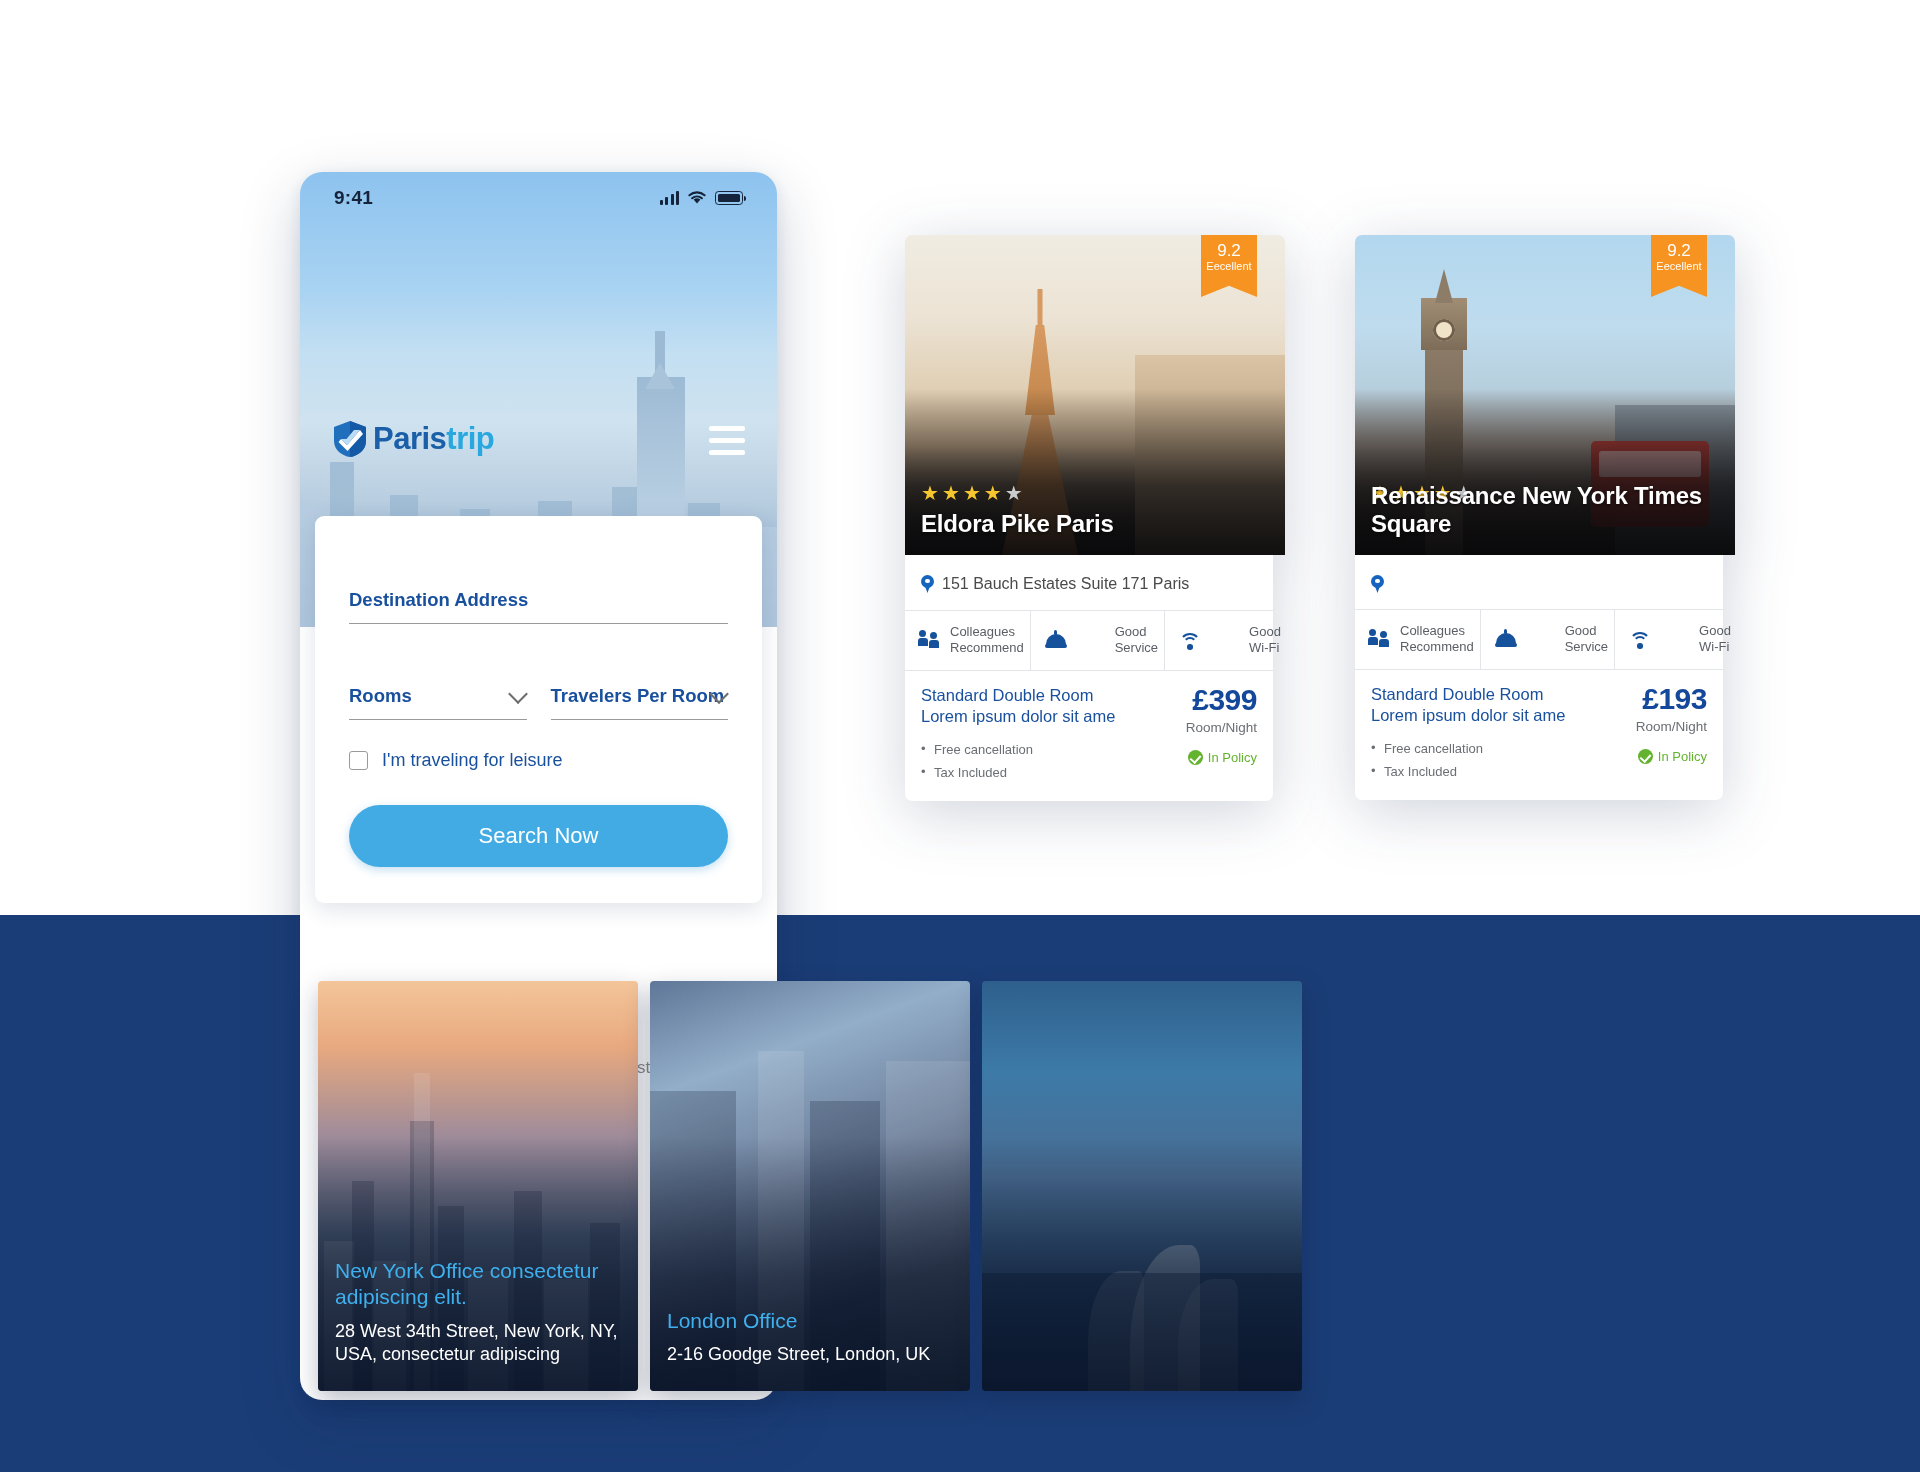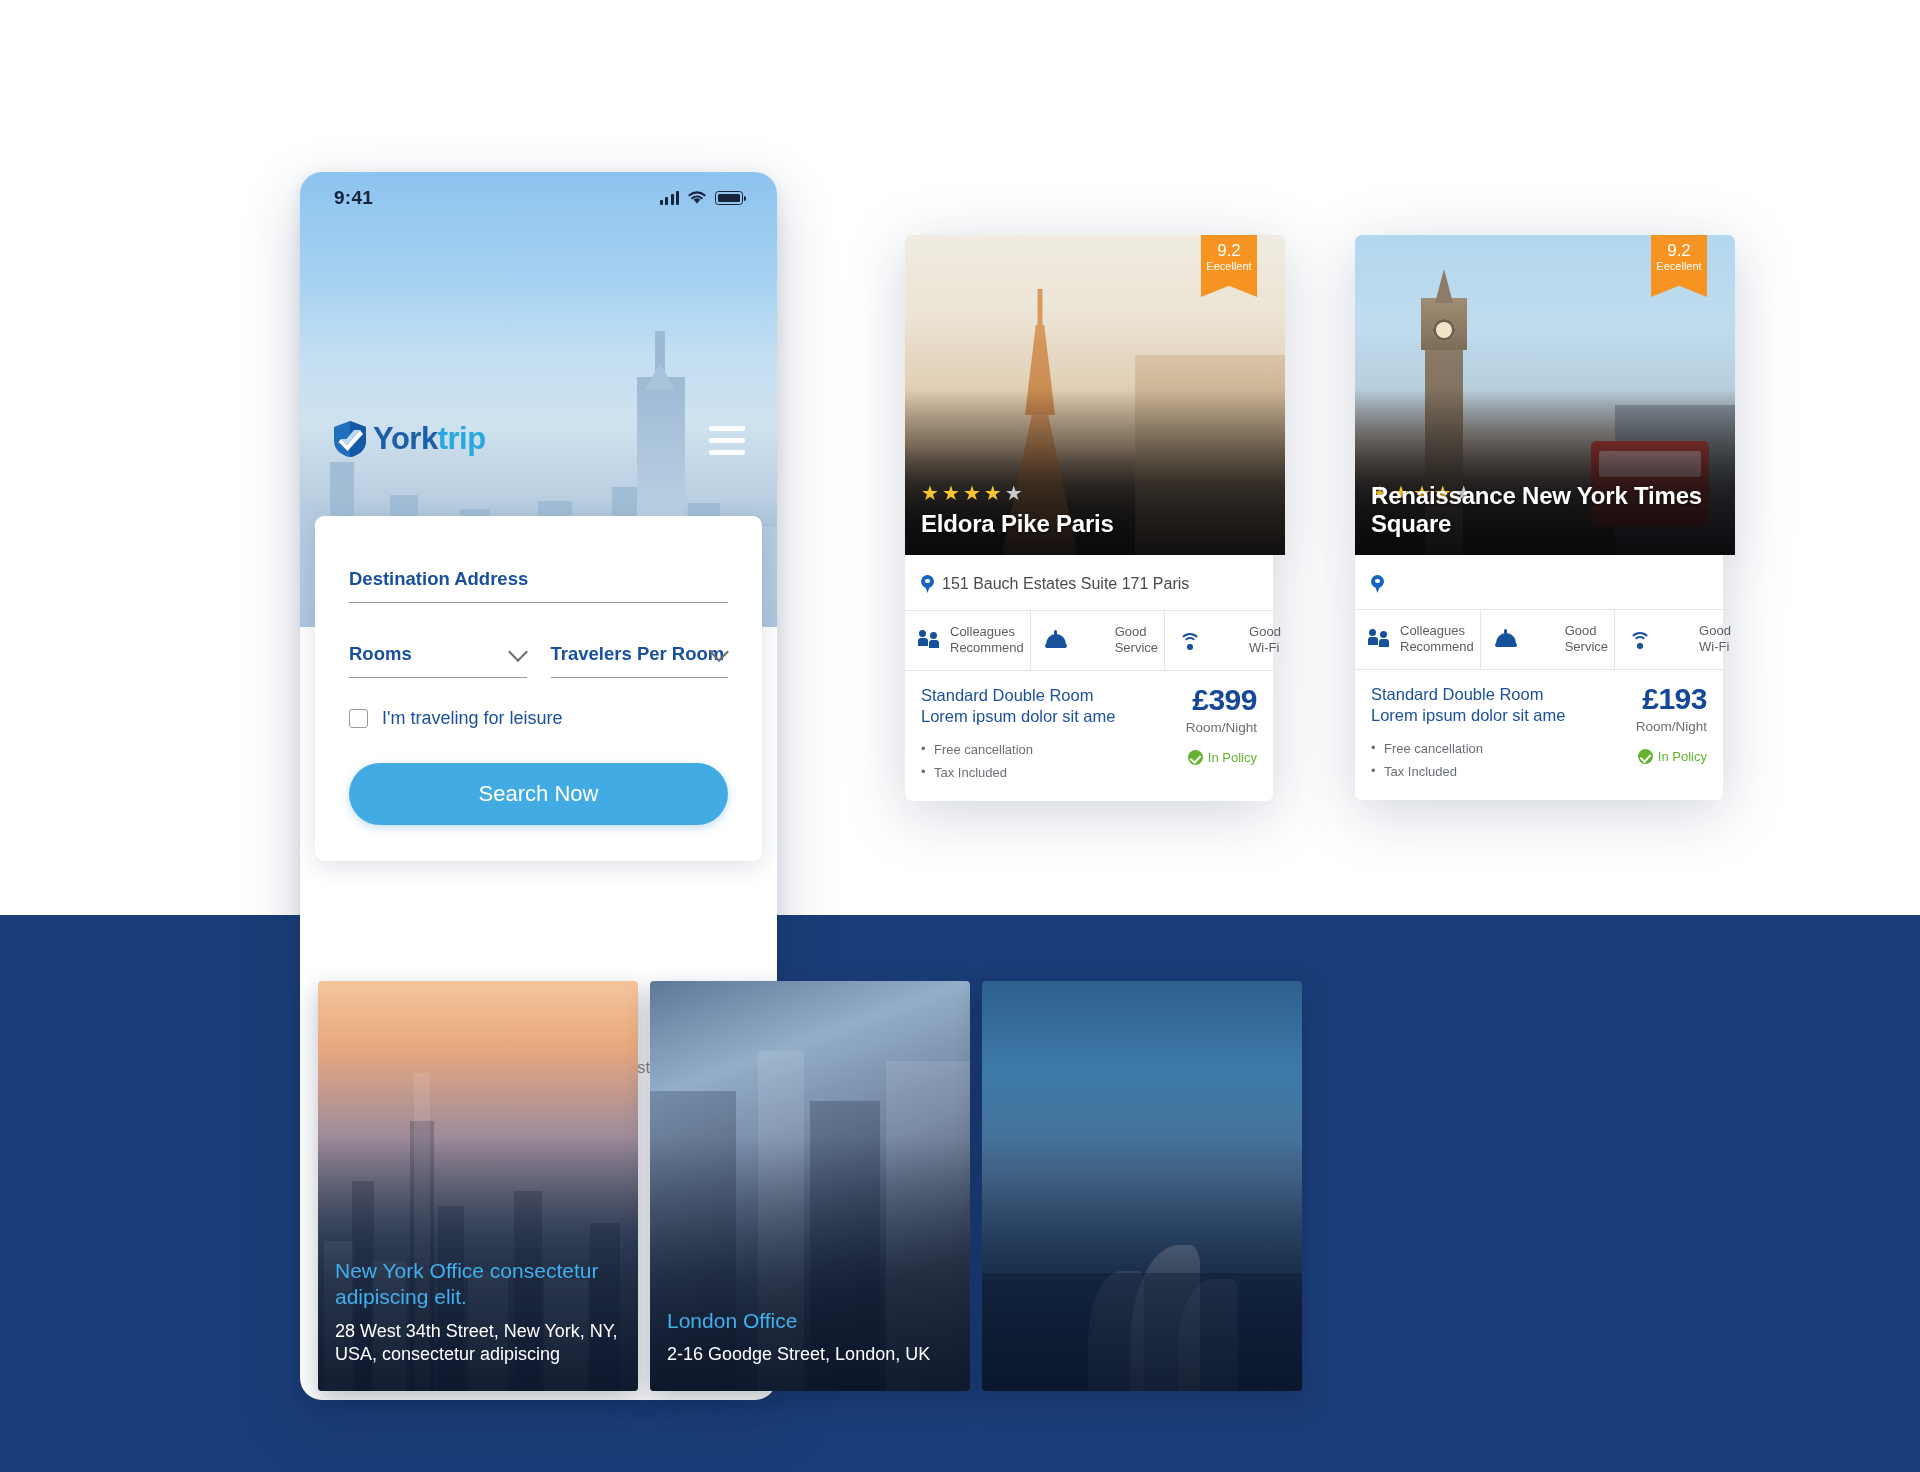--- a/index.html
+++ b/index.html
@@ -81,21 +81,21 @@
   }
   .hamburger span { display:block; height:5px; background:#ffffff; border-radius:2px; }
 
   .search-card {
     position:absolute; left:15px; top:344px; width:447px;
     background:#ffffff; border-radius:9px;
     box-shadow: 0 6px 22px rgba(25,50,90,.14);
     padding: 52px 34px 36px 34px;
     z-index: 6;
   }
-  .field { margin-bottom: 40px; position:relative; }
+  .field { margin-bottom: 40px; position:relative;margin-top:21px; }
   .field-label {
     font-size:18.5px; color:#19509e; font-weight:600; padding-bottom:12px; display:block;
   }
   .field-line { height:1px; background:#9a9a9a; width:100%; }
   .field-row { display:flex; gap:24px; margin-bottom:24px; }
   .field-row .field { flex:1; margin-bottom:0; }
   .chev {
     position:absolute; right:2px; top:2px; width:14px; height:14px;
     border-right:2px solid #6d6d6d; border-bottom:2px solid #6d6d6d;
     transform: rotate(45deg);
@@ -330,21 +330,21 @@
   <div class="brand">
     <div class="brand-mark">
       <svg width="40" height="40" viewBox="0 0 40 40">
         <path d="M20 2 L36 8 L36 22 C36 31 28 37 20 38 C12 37 4 31 4 22 L4 8 Z" fill="#1f6fbd"></path>
         <path d="M20 2 L36 8 L36 22 C36 31 28 37 20 38 Z" fill="#1459a6"></path>
         <path d="M11 20 L17 26 L30 11 L33 15 L17.5 32 L8.5 23 Z" fill="#ffffff"></path>
         <path d="M11 20 L17 26 L30 11 L24 11 L16.5 20 Z" fill="#bcdcf5"></path>
       </svg>
     </div>
     <div class="brand-text">
-      <span class="a">York</span><span class="b">trip</span>
+      <span class="a">Paris</span><span class="b">trip</span>
     </div>
   </div>
 
   <div class="hamburger">
     <span></span>
       <span></span>
       <span></span>
   </div>
 
   <div class="search-card">

